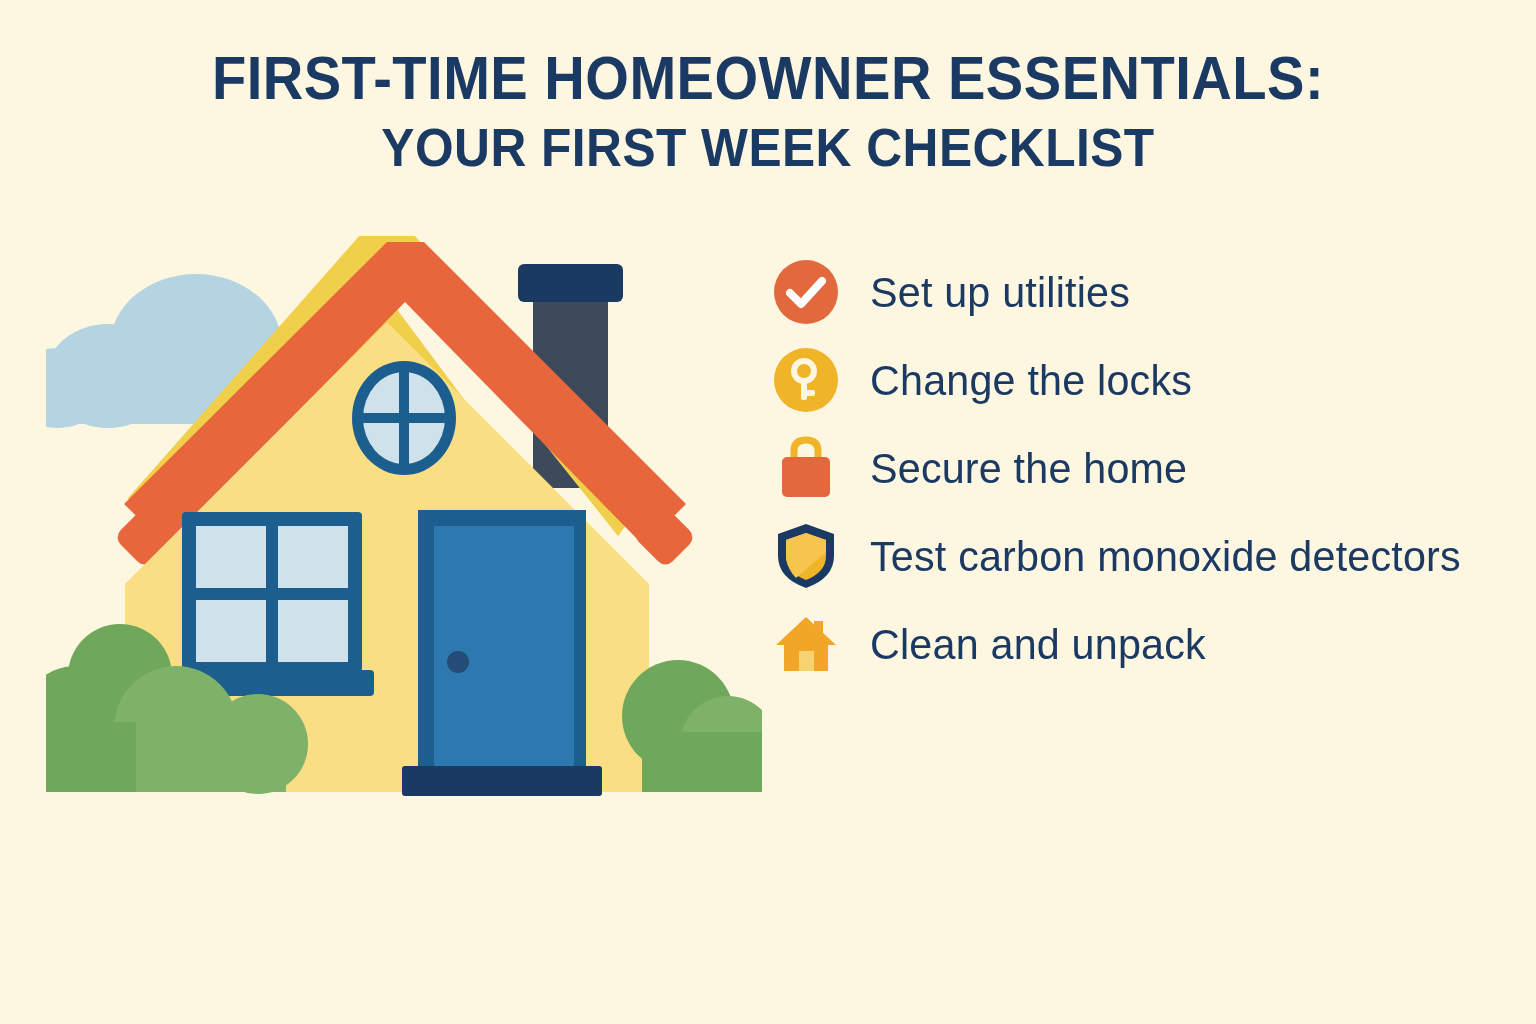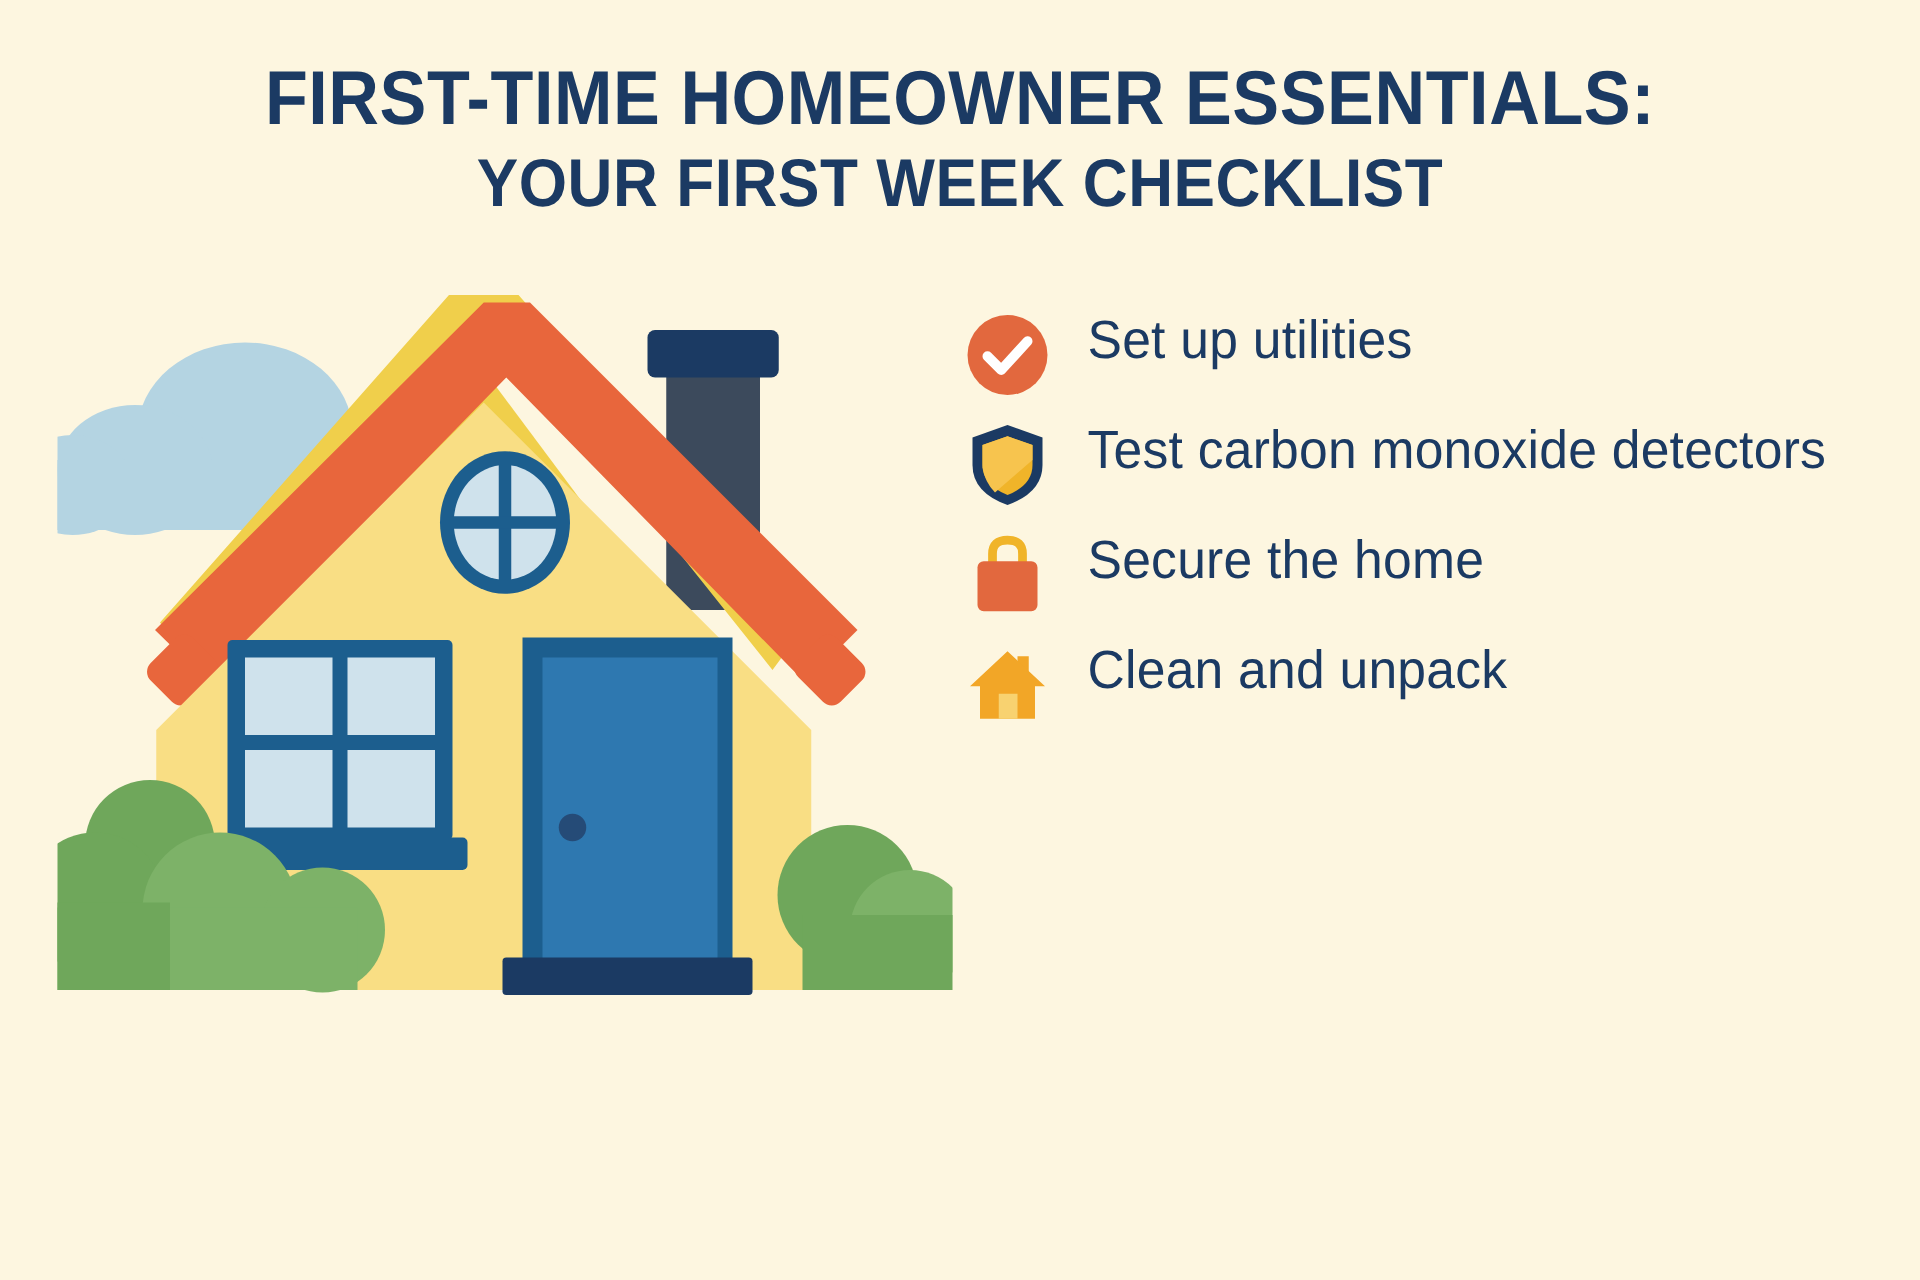--- a/index.html
+++ b/index.html
@@ -63,21 +63,21 @@
 
   
   .checklist {
     position: absolute;
     left: 770px;
     top: 248px;
     width: 760px;
   }
   .check-row {
     display: flex;
-    align-items: flex-start;
+    align-items: center;
     height: 88px;
   }
   .check-icon {
     width: 72px;
     min-width: 72px;
     height: 72px;
     display: flex;
     align-items: center;
     justify-content: center;
   }
@@ -174,45 +174,56 @@
     <div class="check-row">
       <span class="check-icon">
         <svg width="68" height="68" viewBox="0 0 68 68">
           <circle cx="34" cy="34" r="32" fill="#E2683E"></circle>
           <path d="M18 35 L29 46 L50 23" stroke="#FFFFFF" stroke-width="8" stroke-linecap="round" stroke-linejoin="round" fill="none"></path>
         </svg>
       </span>
       <span class="check-label">Set up utilities</span>
     </div>
 
-
-
-
+    <div class="check-row">
+      <span class="check-icon">
+        <svg width="68" height="68" viewBox="0 0 68 68">
+          <circle cx="34" cy="34" r="32" fill="#F0B429"></circle>
+          <circle cx="32" cy="25" r="10" fill="none" stroke="#FFF6E0" stroke-width="6"></circle>
+          <rect x="29" y="32" width="6" height="22" rx="2" fill="#FFF6E0"></rect>
+          <rect x="33" y="44" width="10" height="6" rx="2" fill="#FFF6E0"></rect>
+        </svg>
+      </span>
+      <span class="check-label">Change the locks</span>
+    </div>
+
+
+
+
+    <div class="check-row">
+      <span class="check-icon">
+        <svg width="68" height="70" viewBox="0 0 68 70">
+          <path d="M22 26 V18 Q22 7 34 7 Q46 7 46 18 V26" fill="none" stroke="#F0B429" stroke-width="7" stroke-linecap="round"></path>
+          <rect x="10" y="24" width="48" height="40" rx="5" fill="#E2683E"></rect>
+        </svg>
+      </span>
+      <span class="check-label">Secure the home</span>
+    </div>
 
     <div class="check-row">
       <span class="check-icon">
         <svg width="68" height="72" viewBox="0 0 68 72">
           <path d="M34 4 L62 14 V36 Q62 58 34 68 Q6 58 6 36 V14 Z" fill="#1B3A63"></path>
           <path d="M34 13 L54 20 V36 Q54 52 34 60 Q14 52 14 36 V20 Z" fill="#F0B429"></path>
           <path d="M34 13 L54 20 V32 L24 58 Q16 50 14 38 V20 Z" fill="#F7C44E"></path>
         </svg>
       </span>
       <span class="check-label">Test carbon monoxide detectors</span>
     </div>
 
-    <div class="check-row">
-      <span class="check-icon">
-        <svg width="68" height="70" viewBox="0 0 68 70">
-          <path d="M22 26 V18 Q22 7 34 7 Q46 7 46 18 V26" fill="none" stroke="#F0B429" stroke-width="7" stroke-linecap="round"></path>
-          <rect x="10" y="24" width="48" height="40" rx="5" fill="#E2683E"></rect>
-        </svg>
-      </span>
-      <span class="check-label">Secure the home</span>
-    </div>
-
 
     <div class="check-row">
       <span class="check-icon">
         <svg width="68" height="66" viewBox="0 0 68 66">
           <rect x="42" y="10" width="9" height="14" fill="#F2A627"></rect>
           <path d="M34 6 L64 34 H56 V60 H12 V34 H4 Z" fill="#F2A627"></path>
           <rect x="27" y="40" width="15" height="20" fill="#F8D270"></rect>
         </svg>
       </span>
       <span class="check-label">Clean and unpack</span>

